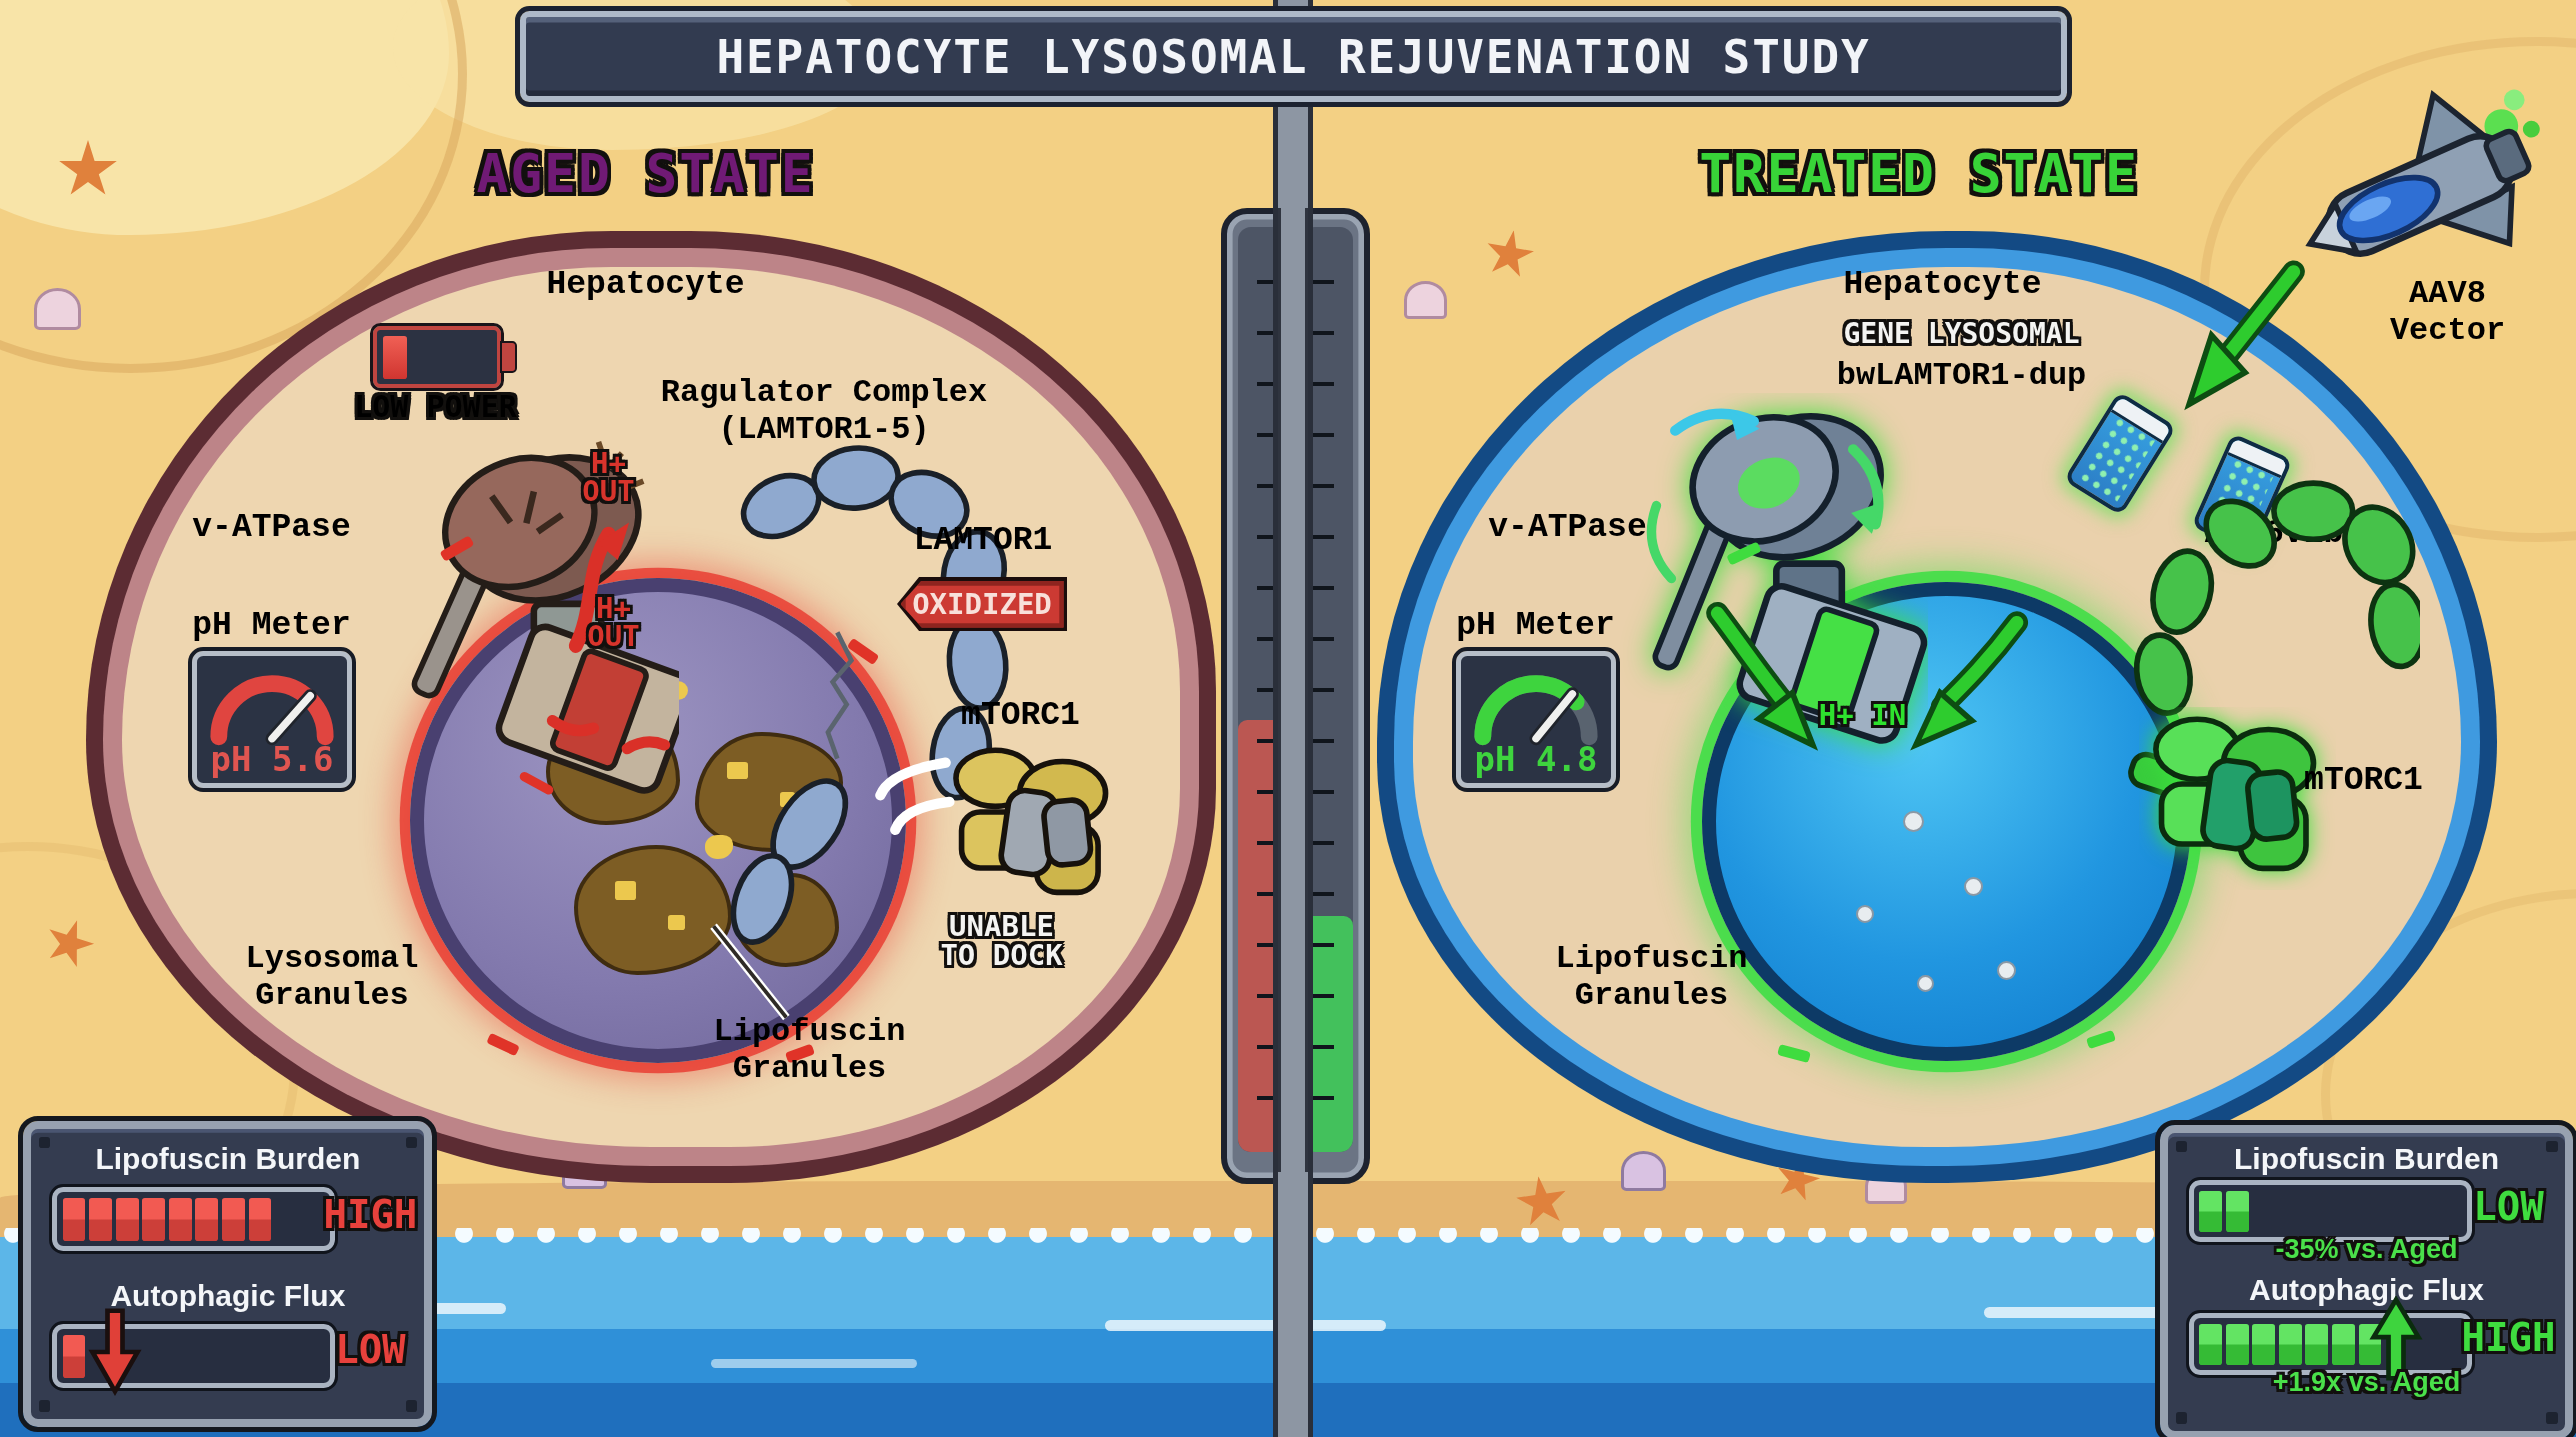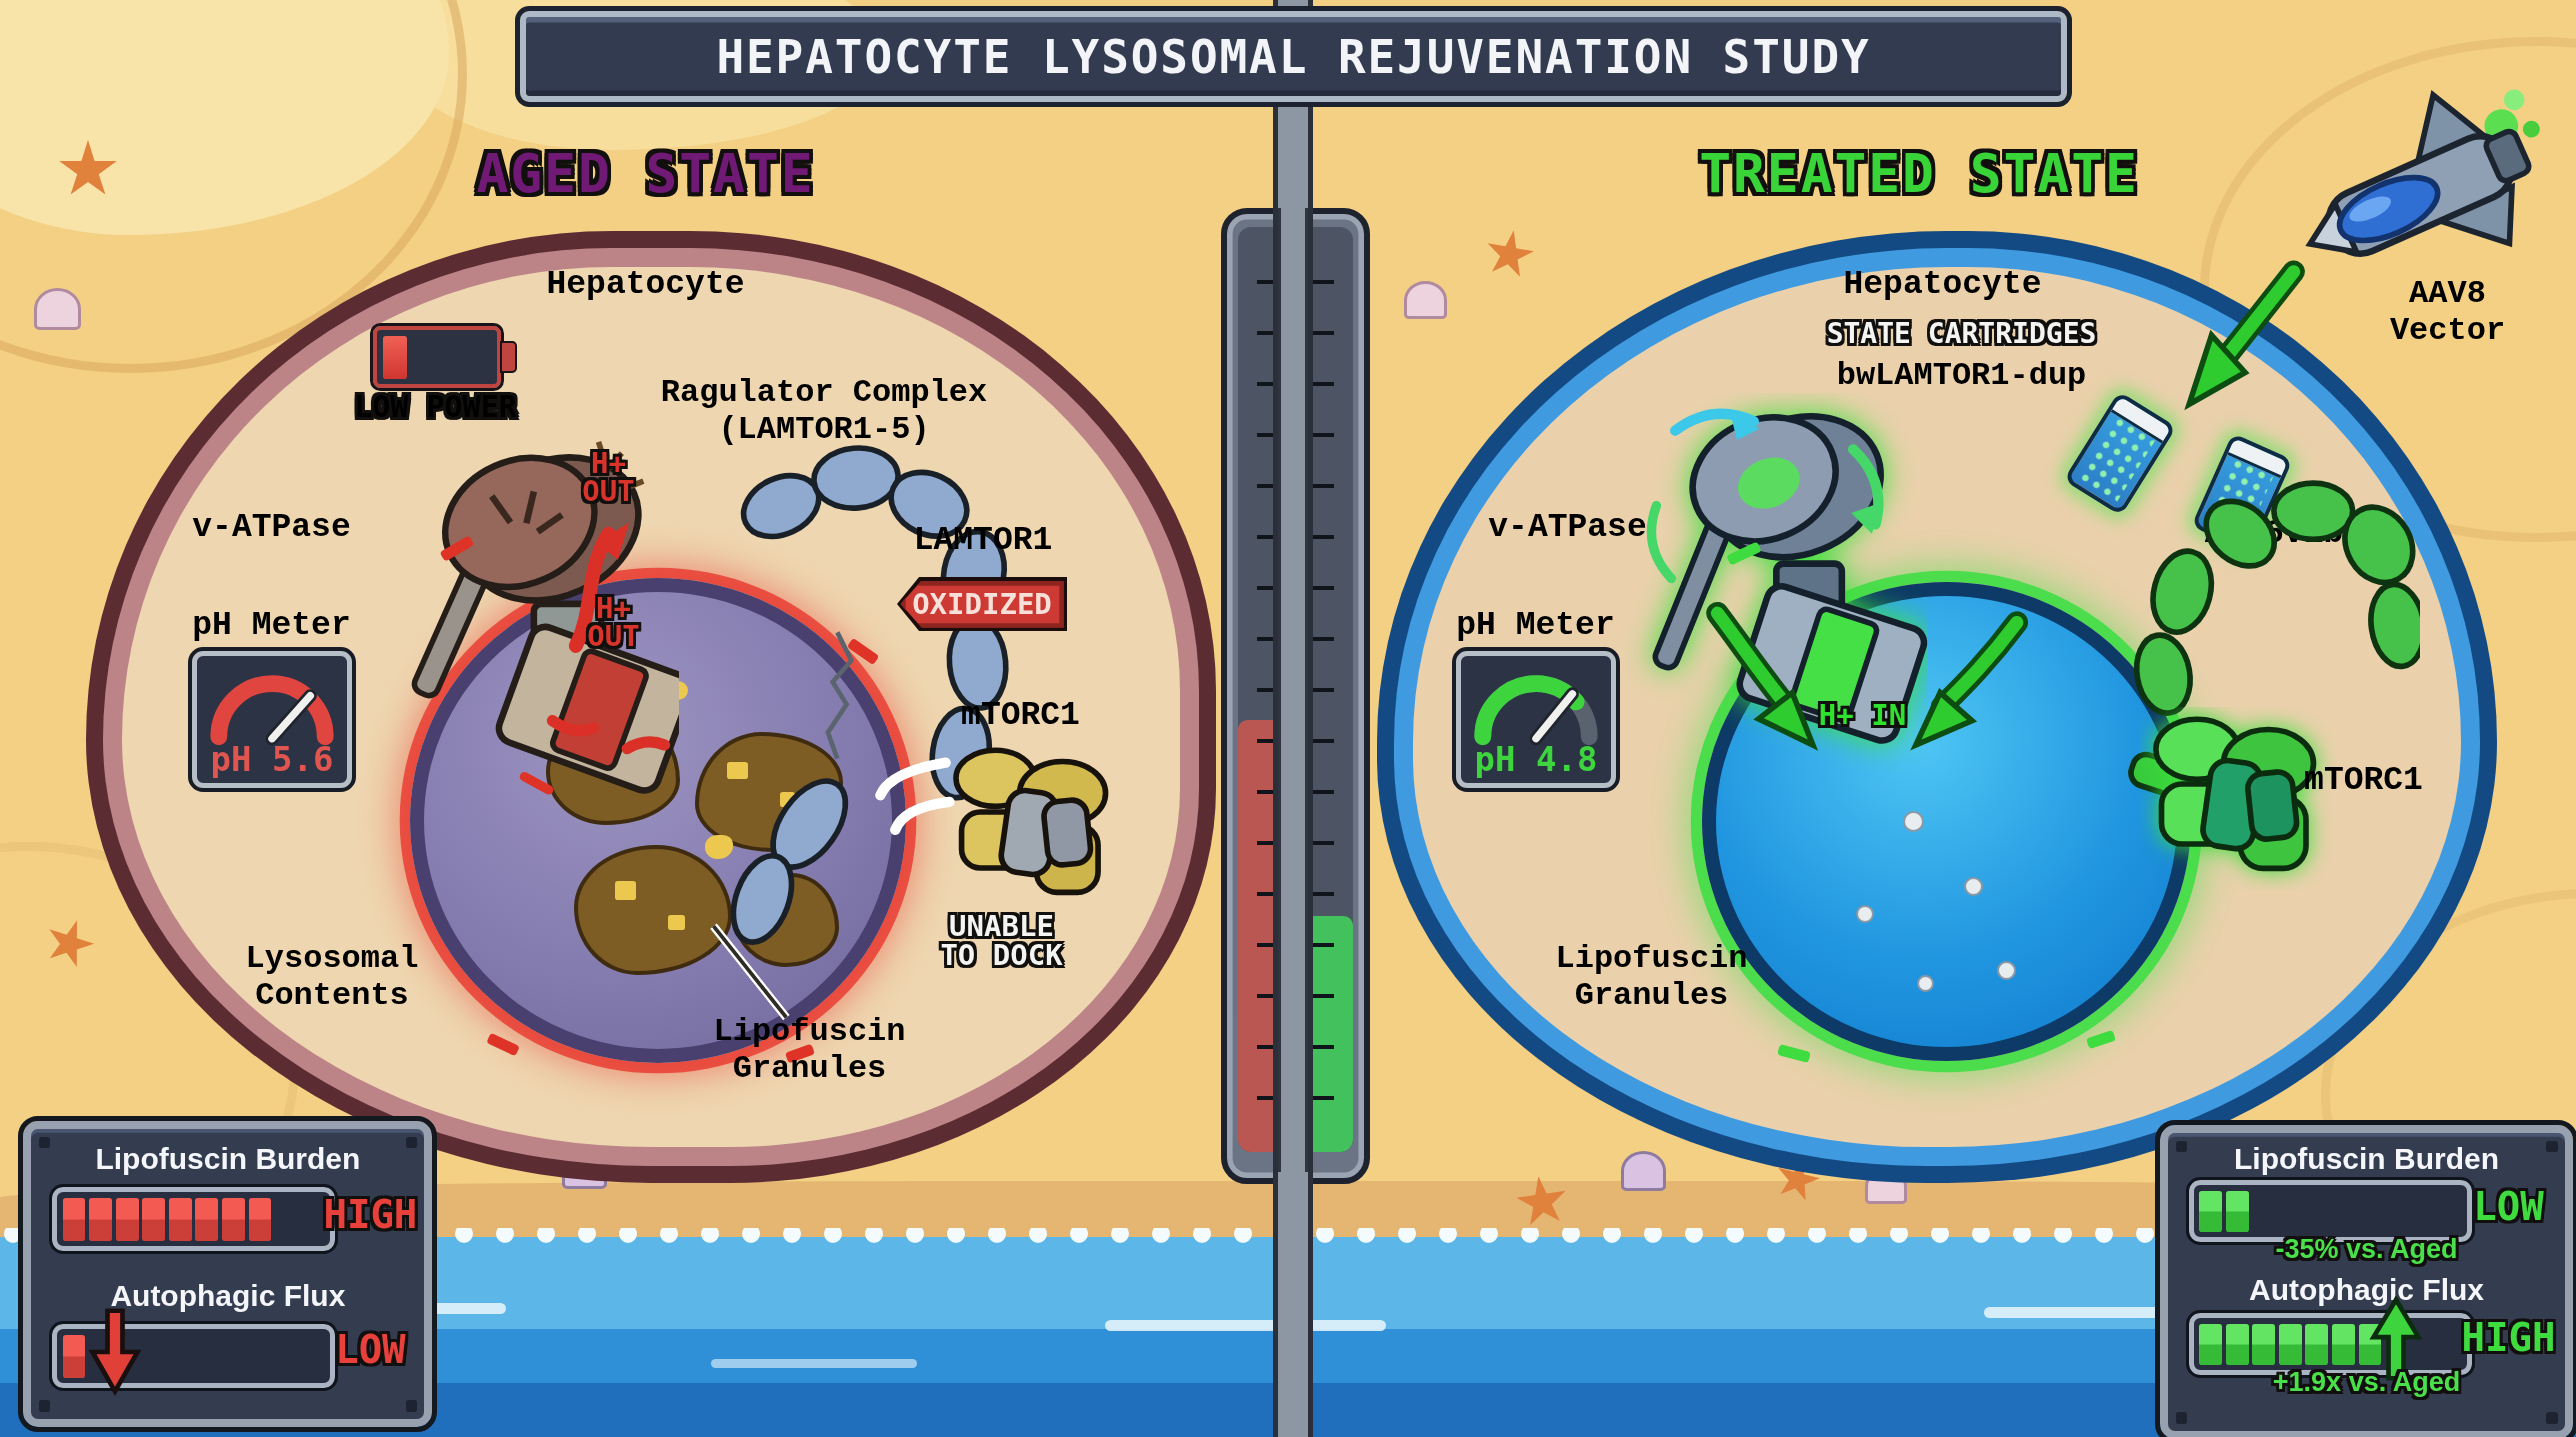--- a/index.html
+++ b/index.html
@@ -225,21 +225,21 @@
     </g>
   </svg>
   <svg class="abs" style="left:871px;top:744px;width:84px;height:112px;z-index:3;" viewBox="0 0 90 120">
     <path d="M80 20 Q20 30 10 55" stroke="#ffffff" stroke-width="11" fill="none" stroke-linecap="round"></path>
     <path d="M84 62 Q35 68 26 92" stroke="#ffffff" stroke-width="11" fill="none" stroke-linecap="round"></path>
   </svg>
   <div class="abs ctr px whitepx o3 pre" style="left:894px;top:899px;width:215px;height:84px;z-index:3;">UNABLE
 TO DOCK</div>
 
   <div class="abs ctr lbl pre" style="left:201px;top:936px;width:262px;height:84px;font-size:32px;line-height:1.15;z-index:3;">Lysosomal
-Contents</div>
+Granules</div>
   <svg class="abs" style="left:693px;top:913px;width:112px;height:112px;z-index:3;" viewBox="0 0 120 120">
     <line x1="100" y1="112" x2="22" y2="14" stroke="#ffffff" stroke-width="9"></line>
     <line x1="100" y1="112" x2="22" y2="14" stroke="#2f2b26" stroke-width="4"></line>
   </svg>
   <div class="abs ctr lbl pre" style="left:674px;top:1009px;width:271px;height:84px;font-size:32px;line-height:1.15;z-index:3;">Lipofuscin
 Granules</div>
 
   <div class="abs panel" style="left:23.4px;top:1121px;width:393px;height:290px;z-index:7;">
     <div class="abs screw" style="left:7.5px;top:7.5px;"></div>
       <div class="abs screw" style="right:7.5px;top:7.5px;"></div>
@@ -298,21 +298,21 @@
     </g>
   </svg>
   <div class="abs ctr lbl pre" style="left:2349px;top:271px;width:197px;height:84px;font-size:32px;line-height:1.15;z-index:3;">AAV8
 Vector</div>
   <svg class="abs" style="left:2172px;top:253px;width:150px;height:168px;z-index:3;" viewBox="0 0 160 180">
     <line x1="130" y1="20" x2="55" y2="115" stroke="#0d4d12" stroke-width="24" stroke-linecap="round"></line>
     <line x1="130" y1="20" x2="55" y2="115" stroke="#2ecc2e" stroke-width="14" stroke-linecap="round"></line>
     <polygon points="18,162 78,128 42,88" fill="#2ecc2e" stroke="#0d4d12" stroke-width="6"></polygon>
   </svg>
 
-  <div class="abs ctr px whitepx o3" style="left:1807px;top:313px;width:309px;height:41px;font-size:28px;z-index:3;">STATE CARTRIDGES</div>
+  <div class="abs ctr px whitepx o3" style="left:1807px;top:313px;width:309px;height:41px;font-size:28px;z-index:3;">GENE LYSOSOMAL</div>
   <div class="abs ctr lbl" style="left:1807px;top:356px;width:309px;height:39px;font-size:32px;z-index:3;">bwLAMTOR1-dup</div>
 
   <div class="abs cart" style="left:2086px;top:401px;width:60px;height:97px;transform:rotate(32deg);z-index:3;">
     <div class="cap"></div>
       <div class="dots"></div>
   </div>
   <div class="abs cart" style="left:2209px;top:442px;width:58px;height:94px;transform:rotate(24deg);z-index:3;">
     <div class="cap"></div>
       <div class="dots"></div>
   </div>

